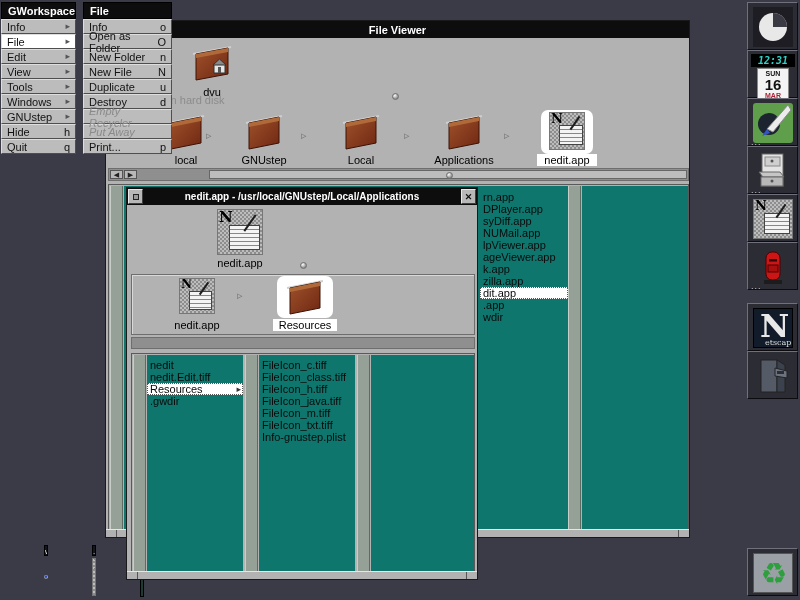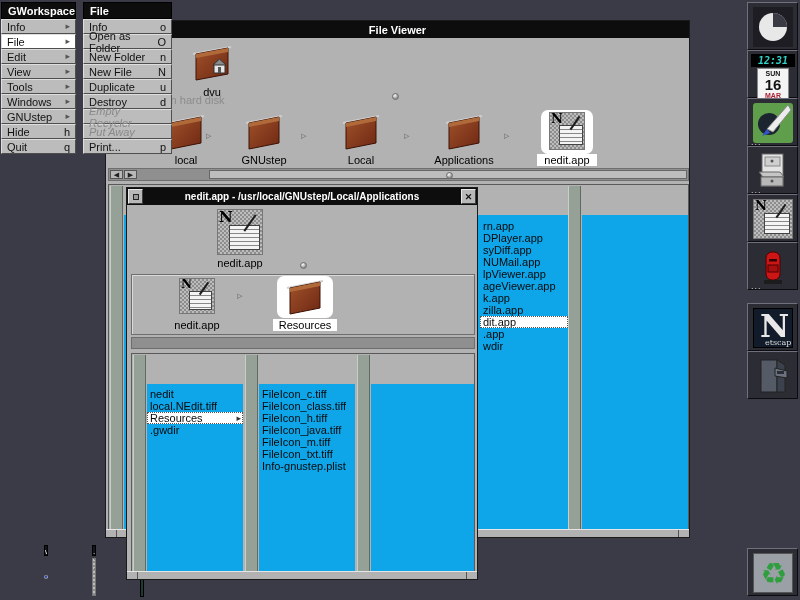--- a/index.html
+++ b/index.html
@@ -47,21 +47,21 @@
   .hscroll { position:absolute; background:#8f8f8f; border:1px solid #6e6e6e; }
   .hs-btn { position:absolute; top:1px; width:13px; height:9px; background:#b8b8b8;
     border:1px solid #555; font-size:7px; line-height:8px; text-align:center; color:#222; }
   .hs-knob { position:absolute; top:1px; height:9px; background:#bdbdbd; border:1px solid #666; }
   .shelf-arrow { position:absolute; font-size:11px; color:#777; }
 
   
   .browser { position:absolute; background:#b2b2b2; border:1px solid #5a5a5a; }
   .gutter { position:absolute; top:1px; bottom:1px; width:13px; background:#95a096;
     border-left:1px solid #c6cec7; border-right:1px solid #5f6a60; }
-  .bcol { position:absolute; top:1px; bottom:1px; background:#0ea5e9;margin-top:29px; }
+  .bcol { position:absolute; top:1px; bottom:1px; background:#0f766e; }
   .brow { height:12px; font-size:11px; line-height:12px; padding-left:3px; color:#0a0a0a;
     white-space:nowrap; overflow:hidden; position:relative; }
   .brow.selected { background:#fff; outline:1px dotted #555; outline-offset:-1px; }
   .brow .row-arrow { position:absolute; right:2px; top:0; font-size:9px; color:#333; }
 
   
   .dock-tile { position:absolute; left:747px; width:51px; height:48px; background:#2c2c34;
     border-top:1px solid #70707c; border-left:1px solid #70707c;
     border-bottom:1px solid #0c0c10; border-right:1px solid #0c0c10; }
   .tile-inner { position:absolute; left:5px; top:4px; width:40px; height:40px; }
@@ -279,21 +279,21 @@
   </svg>
   <div class="icon-label" style="left:146px; top:131px; width:64px; background:#fff;">Resources</div>
 
   <div class="hscroll" style="left:4px; top:149px; width:344px; height:12px;"></div>
 
   <div class="browser" style="left:4px; top:165px; width:344px; height:220px;">
     <div class="gutter" style="left:1px;"></div>
     <div class="bcol" style="left:15px; width:96px;">
       <div style="height:4px;"></div>
       <div class="brow"><span>nedit</span></div>
-      <div class="brow"><span>local.NEdit.tiff</span></div>
+      <div class="brow"><span>nedit.Edit.tiff</span></div>
       <div class="brow selected">
         <span>Resources</span>
         <span class="row-arrow">▸</span>
       </div>
       <div class="brow"><span>.gwdir</span></div>
     </div>
     <div class="gutter" style="left:113px;"></div>
     <div class="bcol" style="left:127px; width:96px;">
       <div style="height:4px;"></div>
       <div class="brow"><span>FileIcon_c.tiff</span></div>

